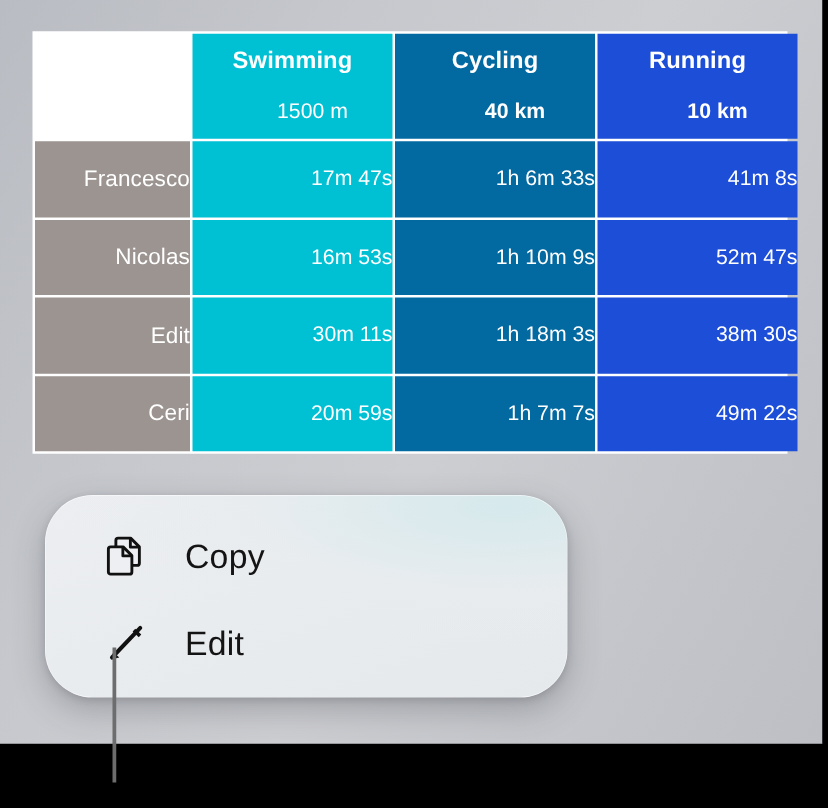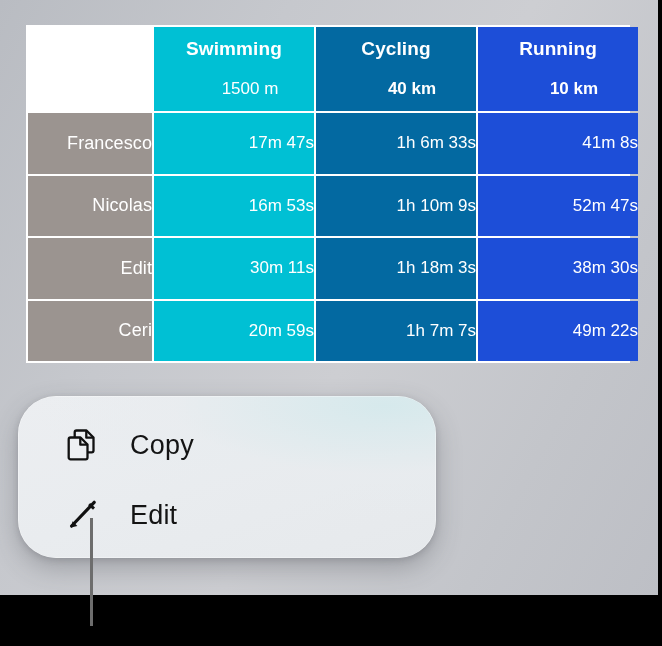--- a/index.html
+++ b/index.html
@@ -107,21 +107,21 @@
     text-align: left;
     padding-left: 9px;
     font-size: 18px;
     font-weight: 700;
     letter-spacing: 0.1px;
   }
 
   
   #popup {
     position: absolute;
-    left: 18px;
+    left: 36px;
     top: 396px;
     width: 418px;
     height: 162px;
     border-radius: 38px;
     background:
       radial-gradient(120% 100% at 88% 6%, rgba(213,233,236,0.95) 0%, rgba(232,236,239,0.6) 42%, rgba(236,238,241,0) 70%),
       linear-gradient(160deg, #eceef1 0%, #e9ecef 48%, #e6e9ec 100%);
     box-shadow:
       0 10px 26px rgba(60,62,70,0.30),
       0 2px 6px rgba(60,62,70,0.18),

